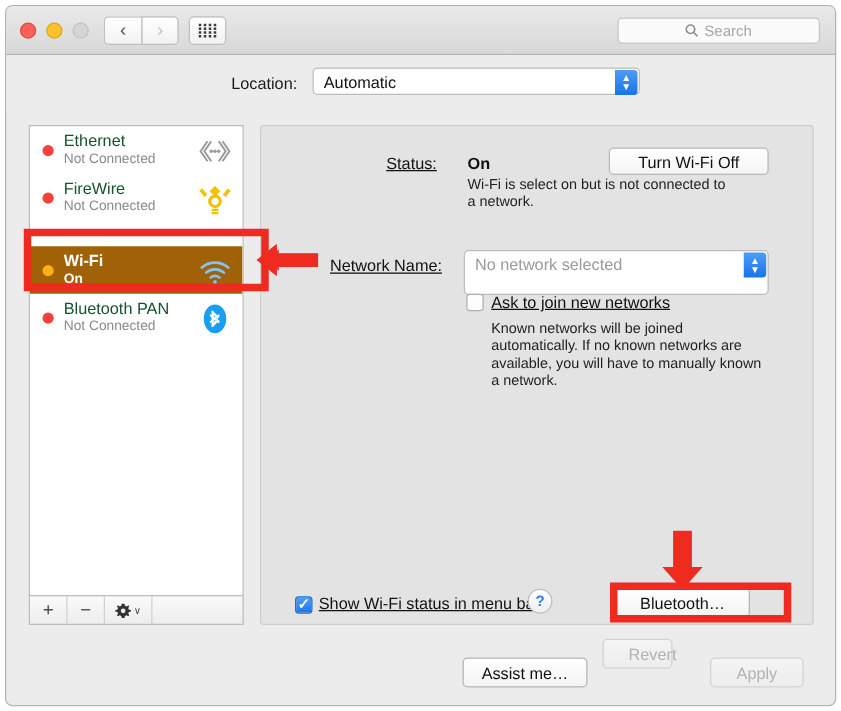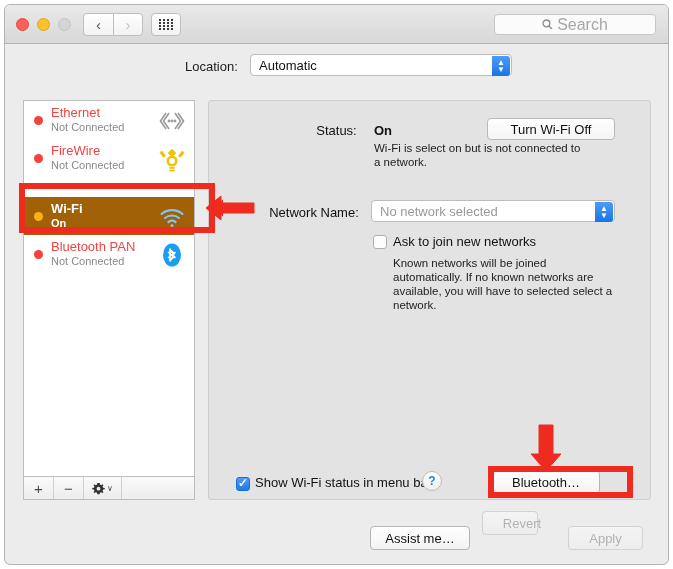--- a/index.html
+++ b/index.html
@@ -58,21 +58,21 @@
   }
   #searchbox {
     position: absolute; right: 12px; top: 9px;
     width: 162px; height: 21px;
     background: #fbfbfb;
     border: 1px solid #c6c6c6;
     border-radius: 4px;
     display: flex; align-items: center; justify-content: center;
   }
   #searchbox .mag { margin-right: 4px; }
-  #searchbox .ph { font-size: 16px; color: #a6a6a6; }
+  #searchbox .ph { font-size: 12px; color: #a6a6a6; }
 
   
   #locrow {
     position: absolute; left: 0; top: 40px; width: 100%; height: 45px;
     background: #ececec;
   }
   #loclabel {
     position: absolute; left: 180px; top: 14px;
     font-size: 13px; color: #1a1a1a;
   }
@@ -102,21 +102,21 @@
     overflow: hidden;
   }
   .srv {
     position: relative; height: 38px;
     padding: 4px 6px 0 8px;
   }
   .srv.sel { background: #a16207; margin-top: 20px; }
   .dot { position: absolute; left: 10px; top: 15px; width: 9px; height: 9px; border-radius: 50%; }
   .dot.red { background: #f5423c; }
   .dot.amber { background: #ffb113; }
-  .srv .nm { position: absolute; left: 27px; top: 4px; font-size: 13px; color: #ef4444; }
+  .srv .nm { position: absolute; left: 27px; top: 4px; font-size: 13px; color: #14532d; }
   .srv .st { position: absolute; left: 27px; top: 20px; font-size: 11px; color: #8a8a8a; }
   .srv.sel .nm { color: #ffffff; font-weight: bold; }
   .srv.sel .st { color: #ffffff; font-weight: bold; }
   .srvicon { position: absolute; right: 8px; top: 7px; width: 28px; height: 26px; }
 
   #sidebar-toolbar {
     position: absolute; left: 18px; top: 471px;
     width: 172px; height: 24px;
     background: linear-gradient(to bottom,#fafafa,#ededed);
     border: 1px solid #bdbdbd;
@@ -131,41 +131,41 @@
   .tbtn.gear { width: 38px; font-size: 12px; }
 
   
   #panel {
     position: absolute; left: 203px; top: 95px;
     width: 443px; height: 400px;
     background: #e3e3e3;
     border: 1px solid #cdcdcd;
     border-radius: 3px;
   }
-  .lbl { position: absolute; font-size: 13px; color: #111; text-align: center; }
+  .lbl { position: absolute; font-size: 13px; color: #111; text-align: left; text-decoration: underline; }
   .val { position: absolute; font-size: 13px; color: #111; }
   .note { position: absolute; font-size: 11.5px; color: #222; line-height: 14px; }
 
   #status-label { left: 100px; top: 22px; width: 55px; }
   #status-value { left: 165px; top: 22px; font-weight: bold; }
   #status-note  { left: 165px; top: 40px; width: 215px; }
 
   #wifi-toggle {
     position: absolute; left: 278px; top: 17px;
     width: 128px; height: 22px;
     background: linear-gradient(to bottom,#ffffff,#f4f4f4);
     border: 1px solid #b9b9b9; border-radius: 4px;
     font-size: 13px; color: #111;
     display: flex; align-items: center; justify-content: center;
   }
 
   #netname-label { left: 55px; top: 104px; width: 100px; }
   #netname-popup {
     position: absolute; left: 162px; top: 99px;
-    width: 244px; height: 22px;
+    width: 244px; height: 36px;
     background: #ffffff;
     border: 1px solid #bcbcbc; border-radius: 4px;
   }
   #netname-popup .pv { position: absolute; left: 8px; top: 3px; font-size: 13px; color: #9a9a9a; }
 
   .cbox {
     position: absolute;
     width: 14px; height: 14px;
     border-radius: 3px;
     border: 1px solid #b0b0b0;
@@ -380,21 +380,21 @@
     <div id="netname-popup">
       <span class="pv">No network selected</span>
       <span class="stepper">
         <span class="ar">▲</span>
         <span class="ar">▼</span>
       </span>
     </div>
 
     <span class="cbox" id="ask-cbox"></span>
     <span class="lbl" id="ask-label">Ask to join new networks</span>
-    <span class="note" id="ask-note">Known networks will be joined automatically. If no known networks are available, you will have to selected select a network.</span>
+    <span class="note" id="ask-note">Known networks will be joined automatically. If no known networks are available, you will have to manually known a network.</span>
 
     <span class="cbox on" id="menubar-cbox"></span>
     <span class="lbl" id="menubar-label">Show Wi-Fi status in menu bar</span>
 
     <div id="advanced-btn">Bluetooth…</div>
   </div>
 
   <div id="help-btn">?</div>
 
   <div class="btm" id="assist-btn">Assist me…</div>

